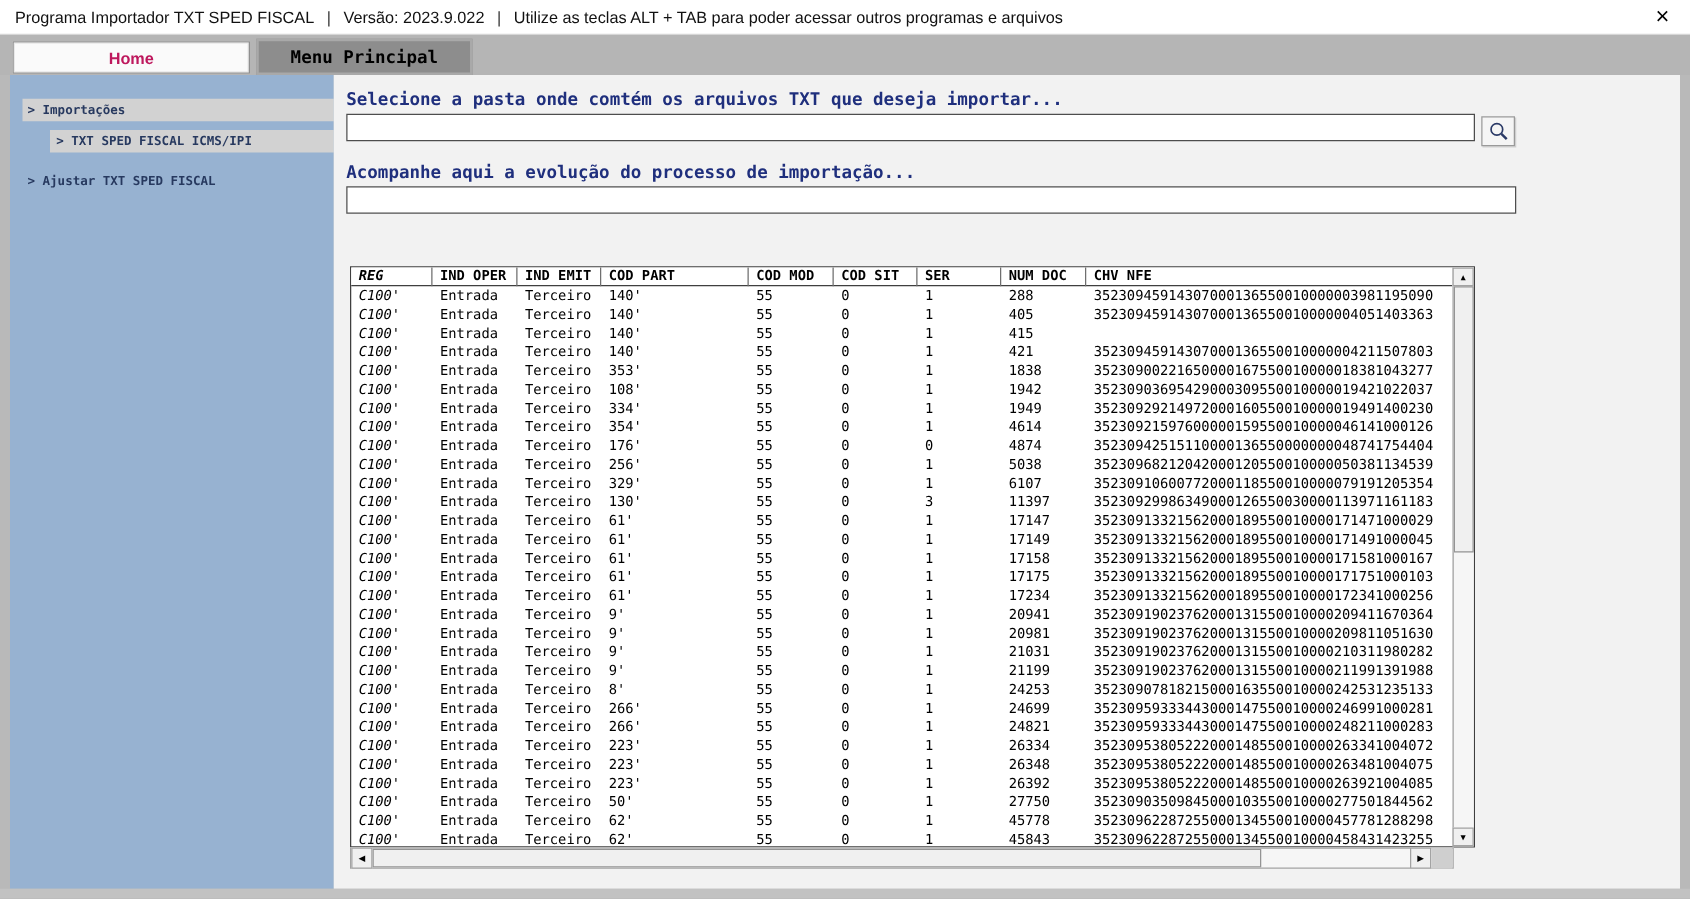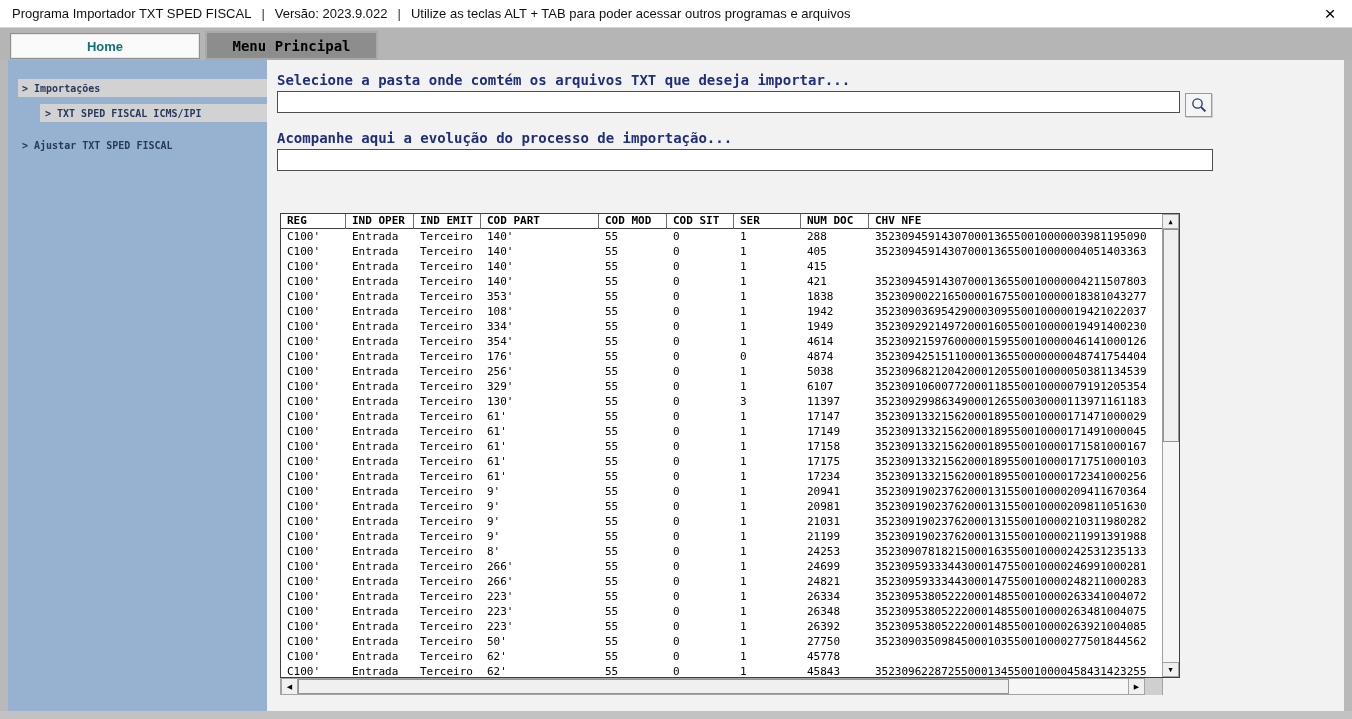--- a/index.html
+++ b/index.html
@@ -12,21 +12,21 @@
               font-size:13px; color:#111; }
   .titlebar .sep { margin:0 10px; color:#333; }
   .close-btn { position:absolute; right:10px; top:2px; width:24px; height:24px; display:flex;
                align-items:center; justify-content:center; font-size:19px; font-weight:300;
                color:#000; cursor:pointer; background:transparent; border:none; }
 
   
   .tabstrip { position:absolute; left:0; top:28px; width:1352px; height:32px; background:#b5b5b5; }
   .tab-home { position:absolute; left:10px; top:5px; width:190px; height:26px; background:#fafafa;
               border:1px solid #8f8f8f; box-shadow:inset 0 0 0 1px #e8e8e8;
-              font-size:13px; font-weight:bold; color:#0f766e; display:flex; align-items:center; justify-content:center; }
+              font-size:13px; font-weight:bold; color:#be185d; display:flex; align-items:center; justify-content:center; }
   .tab-menu { position:absolute; left:205px; top:3px; width:173px; height:29px; background:#8d8d8d;
               border:2px solid #a9a9a9; font-family:"DejaVu Sans Mono", monospace;
               font-size:14px; font-weight:bold; color:#000; display:flex; align-items:center; justify-content:center; }
 
   
   .sidebar { position:absolute; left:8px; top:60px; width:259px; height:651px; background:#97b2d1;
              font-family:"DejaVu Sans Mono", monospace; font-weight:bold; color:#27395f; font-size:10px; }
   .side-item { position:absolute; height:18px; display:flex; align-items:center; white-space:nowrap; cursor:pointer; }
   .side-item.hl { background:#d2d2d2; }
   .si-1 { left:10px; top:19px; width:249px; padding-left:4px; }
@@ -50,21 +50,21 @@
   .grid { position:absolute; left:13px; top:153px; width:900px; height:465px; background:#ffffff;
           border:1px solid #3f3f3f; font-family:"DejaVu Sans Mono", monospace; font-size:11px; color:#000; }
   .thead { position:absolute; left:0; top:0; width:881px; height:15px; display:flex;
            border-bottom:1px solid #3f3f3f; background:#ffffff; font-weight:bold; }
   .hcell { height:15px; line-height:14px; padding-left:6px; border-right:1px solid #6f6f6f;
            overflow:hidden; white-space:nowrap; cursor:pointer; }
   .hcell:last-child { border-right:none; }
   .tbody { position:absolute; left:0; top:15px; width:881px; height:450px; overflow:hidden; }
   .trow { display:flex; height:15px; line-height:15px; }
   .tcell { padding-left:6px; overflow:hidden; white-space:nowrap; }
-  .col0{width:65px;} .col1{width:68px;} .col2{width:67px;} .col3{width:118px;}
+  .col0{width:65px;font-style:italic;} .col1{width:68px;} .col2{width:67px;} .col3{width:118px;}
   .col4{width:68px;} .col5{width:67px;} .col6{width:67px;} .col7{width:68px;} .col8{width:293px;}
 
   
   .vscroll { position:absolute; right:0; top:0; width:17px; height:463px; background:#f6f6f6;
              border-left:1px solid #9f9f9f; }
   .sbtn { position:absolute; width:17px; height:15px; background:#f0f0f0; border:1px solid #a3a3a3;
           display:flex; align-items:center; justify-content:center; font-size:7px; color:#000; cursor:pointer; }
   .v-up { left:-1px; top:0; }
   .v-down { left:-1px; bottom:0; }
   .v-thumb { position:absolute; left:0px; top:15px; width:16px; height:213px; background:#f0f0f0;
@@ -451,20 +451,21 @@
           </div>
           <div class="trow">
             <div class="tcell col0">C100'</div>
             <div class="tcell col1">Entrada</div>
             <div class="tcell col2">Terceiro</div>
             <div class="tcell col3">62'</div>
             <div class="tcell col4">55</div>
             <div class="tcell col5">0</div>
             <div class="tcell col6">1</div>
             <div class="tcell col7">45778</div>
+            <div class="tcell col8">35230962287255000134550010000457781288298</div>
           </div>
           <div class="trow">
             <div class="tcell col0">C100'</div>
             <div class="tcell col1">Entrada</div>
             <div class="tcell col2">Terceiro</div>
             <div class="tcell col3">62'</div>
             <div class="tcell col4">55</div>
             <div class="tcell col5">0</div>
             <div class="tcell col6">1</div>
             <div class="tcell col7">45843</div>

